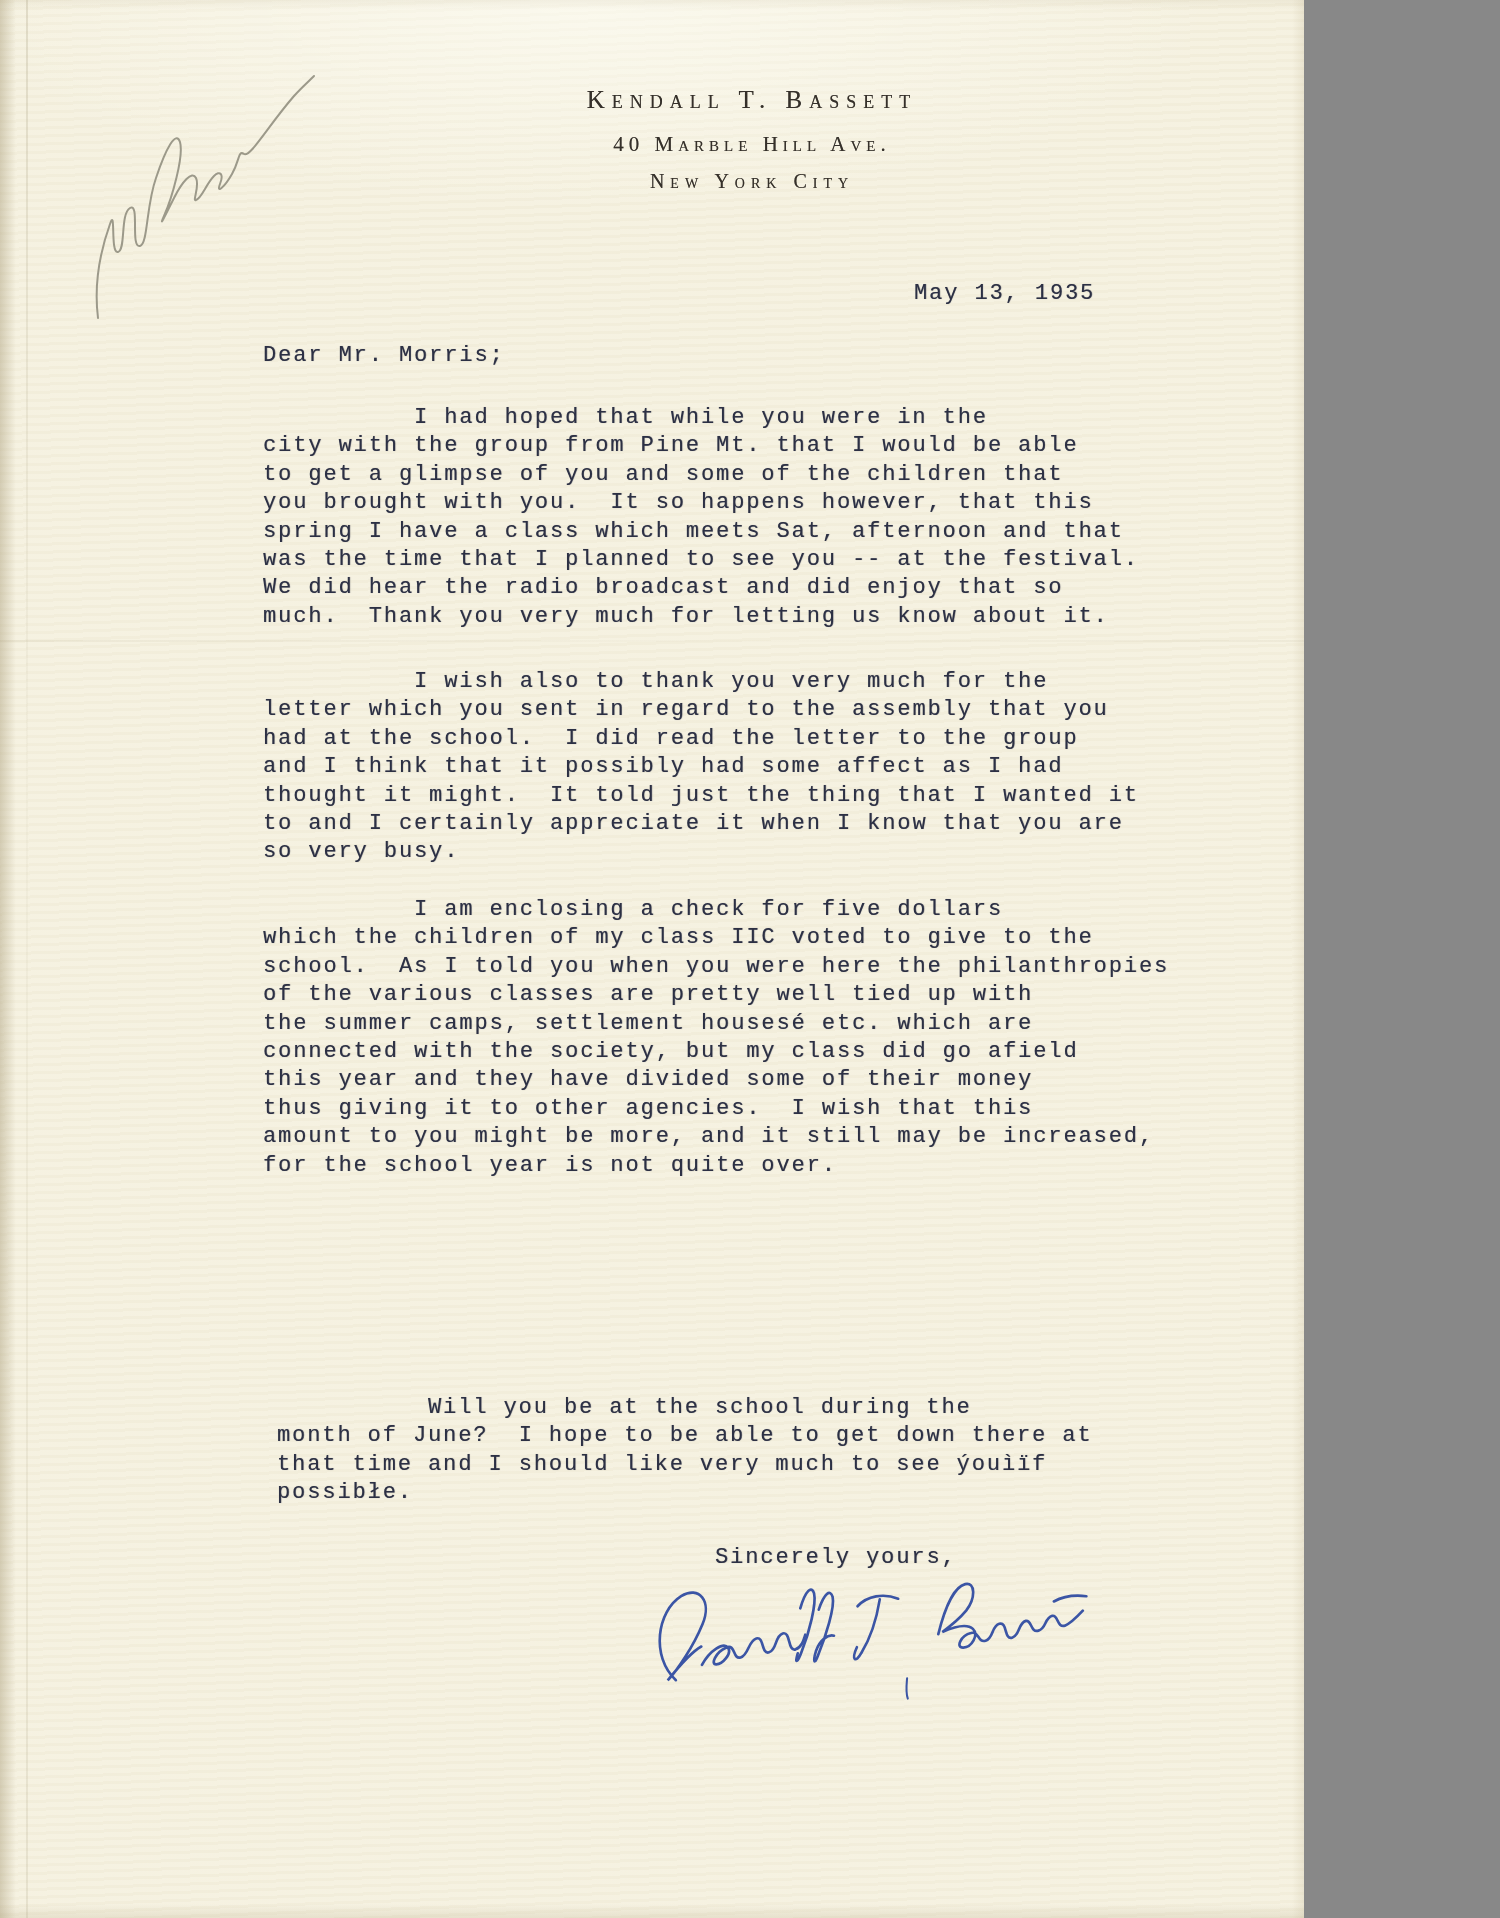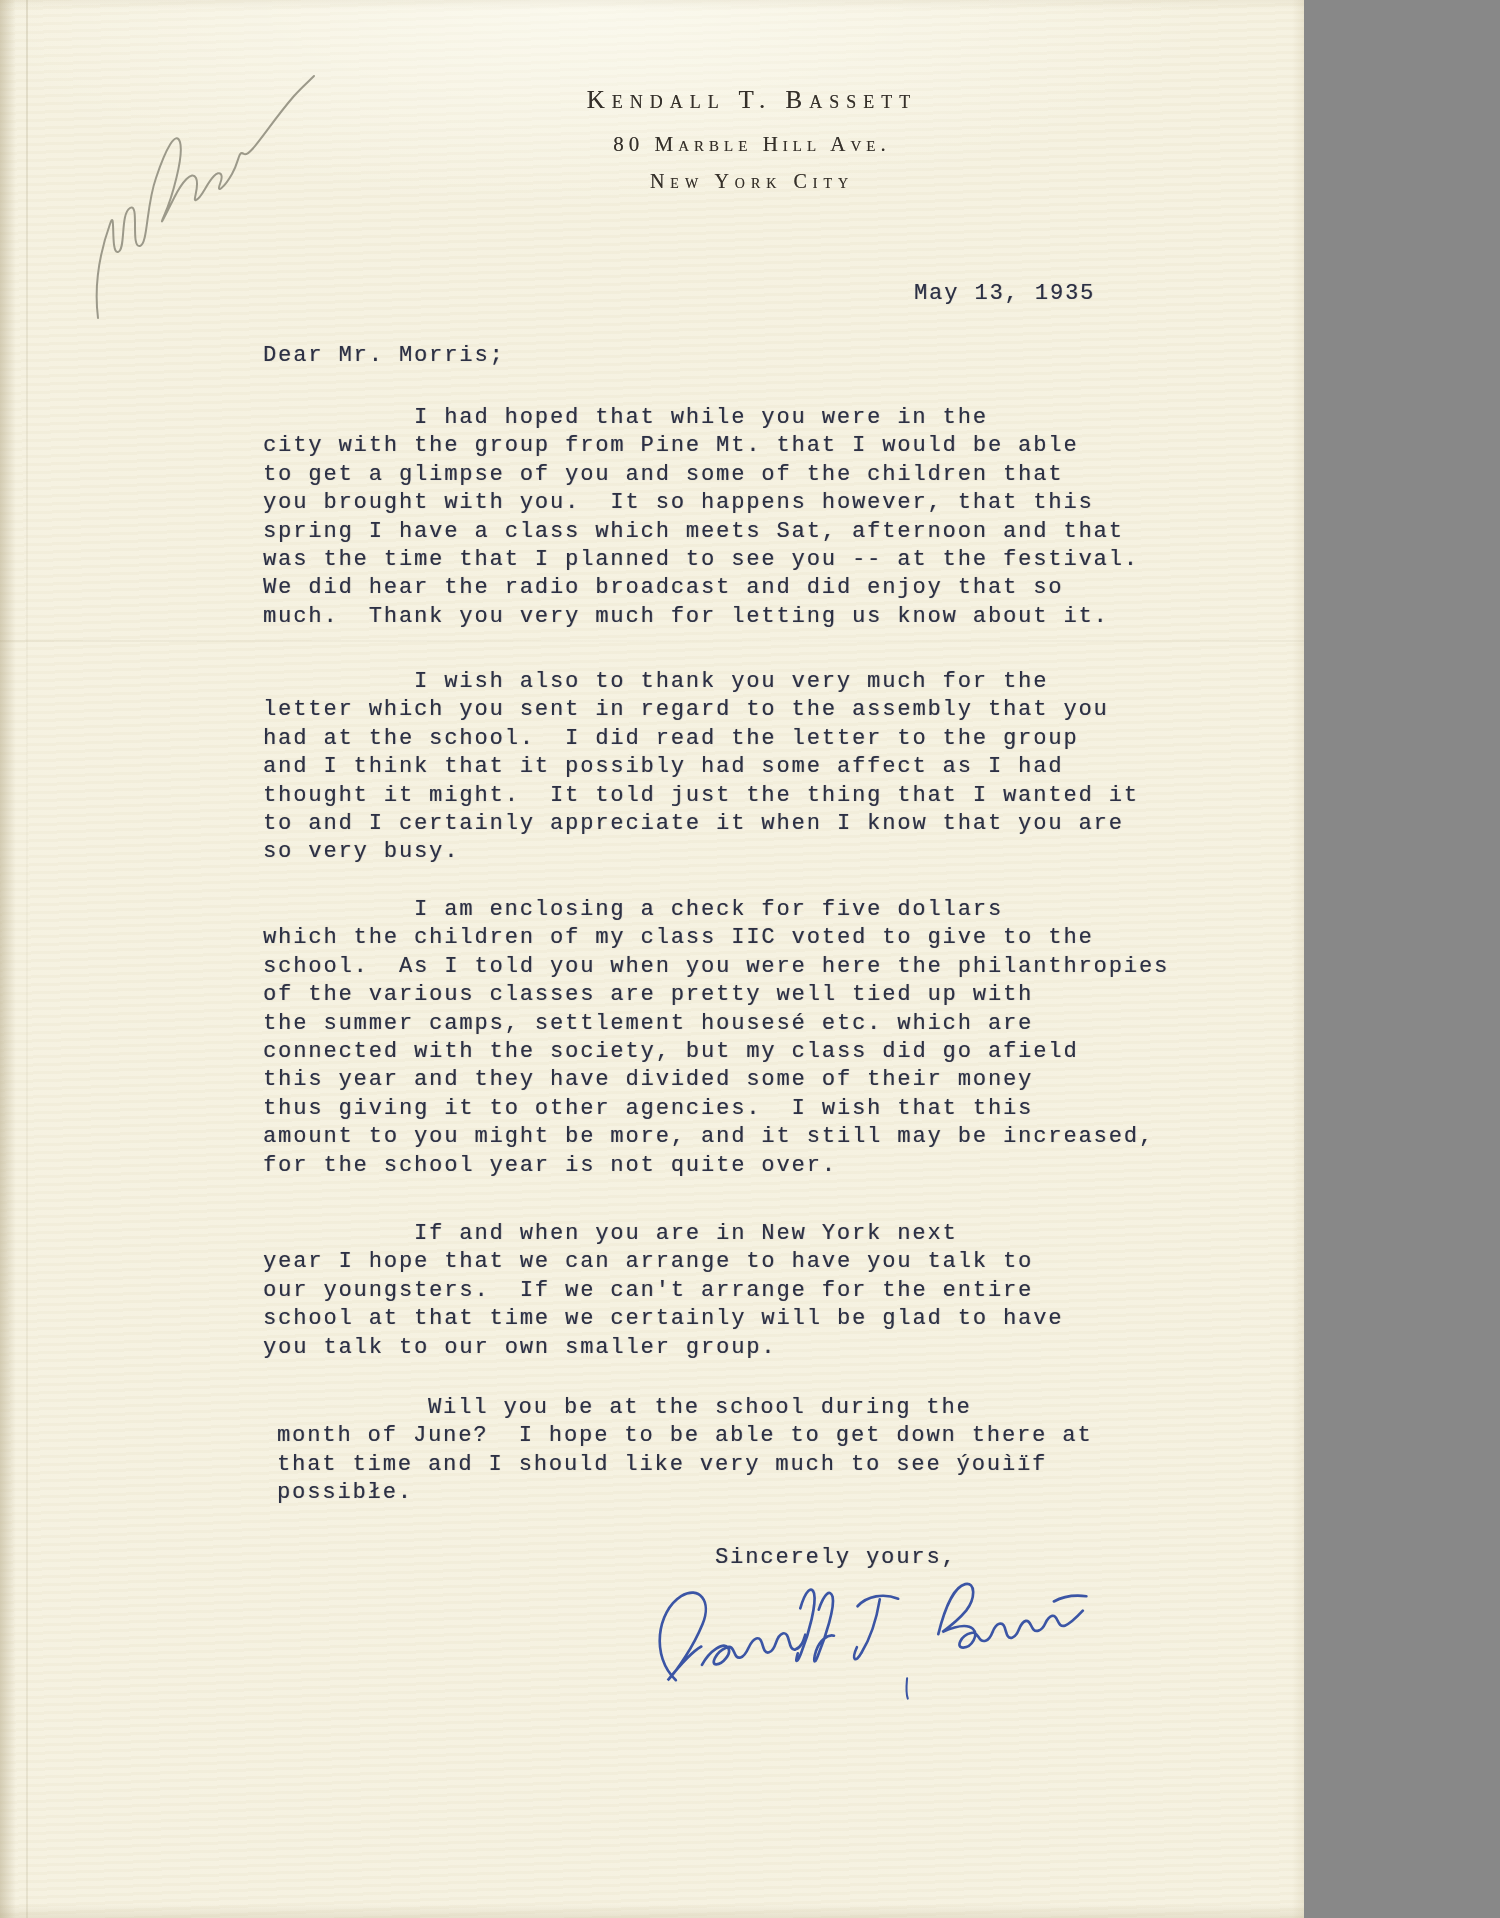--- a/index.html
+++ b/index.html
@@ -90,21 +90,21 @@
   <svg class="pencil-note" width="250" height="290" viewBox="0 0 250 290">
     <path d="M30,280 C26,248 32,214 42,186 C48,168 42,216 50,214 C58,212 52,176 62,170
              C72,164 62,210 72,208 C80,206 78,168 88,140 C98,110 108,92 112,104
              C116,118 104,160 96,178 C90,192 98,176 106,160 C114,144 124,132 128,140
              C132,148 124,164 128,162 C134,160 138,146 146,138 C152,132 156,136 152,146
              C148,156 156,150 164,136 C172,122 170,112 176,116 C182,120 200,88 226,58
              C234,49 240,44 246,38" fill="none" stroke="rgba(140,138,122,0.85)" stroke-width="2" stroke-linecap="round"></path>
   </svg>
 
   <div class="letterhead-line lh-name">Kendall T. Bassett</div>
-  <div class="letterhead-line lh-address">80 Marble Hill Ave.</div>
+  <div class="letterhead-line lh-address">40 Marble Hill Ave.</div>
   <div class="letterhead-line lh-city">New York City</div>
 
   <div class="tw date-line">May 13, 1935</div>
 
   <div class="tw salutation">Dear Mr. Morris;</div>
 
   <div class="tw para para-2">I wish also to thank you very much for the
 letter which you sent in regard to the assembly that you
 had at the school.  I did read the letter to the group
 and I think that it possibly had some affect as I had
@@ -122,25 +122,20 @@
   <div class="tw para para-3">I am enclosing a check for five dollars
 which the children of my class IIC voted to give to the
 school.  As I told you when you were here the philanthropies
 of the various classes are pretty well tied up with
 the summer camps, settlement housesé etc. which are
 connected with the society, but my class did go afield
 this year and they have divided some of their money
 thus giving it to other agencies.  I wish that this
 amount to you might be more, and it still may be increased,
 for the school year is not quite over.</div>
-  <div class="tw para para-4">If and when you are in New York next
-year I hope that we can arrange to have you talk to
-our youngsters.  If we can't arrange for the entire
-school at that time we certainly will be glad to have
-you talk to our own smaller group.</div>
   <div class="tw para para-5">Will you be at the school during the
 month of June?  I hope to be able to get down there at
 that time and I should like very much to see ýouìïf
 possibłe.</div>
 
   <div class="tw closing">Sincerely yours,</div>
 
   <svg class="signature" width="450" height="135" viewBox="0 0 440 130">
     <g fill="none" stroke="#3b55a5" stroke-width="2.6" stroke-linecap="round">
       <path d="M26,98 C2,74 10,30 34,16 C52,6 64,22 54,44 C44,66 28,88 18,98 C30,84 44,70 52,66"></path>

